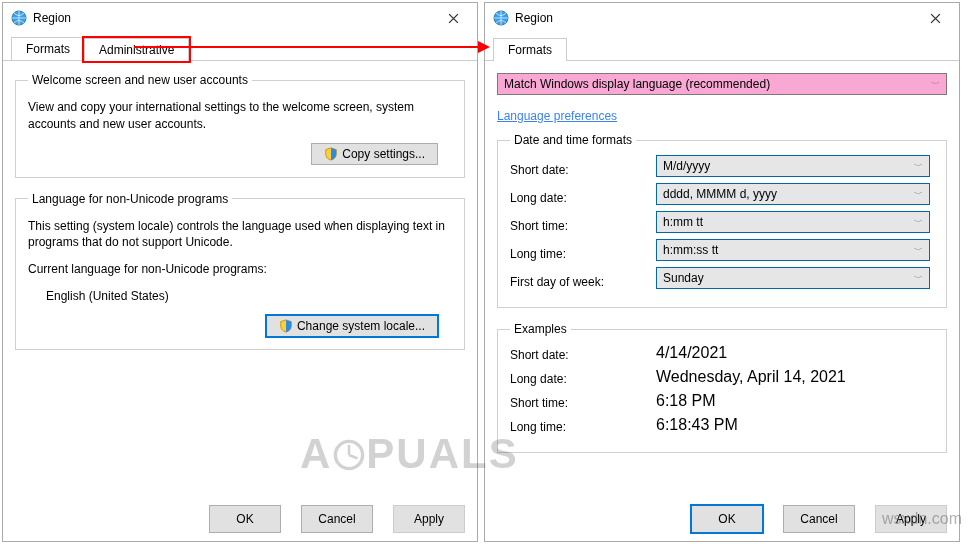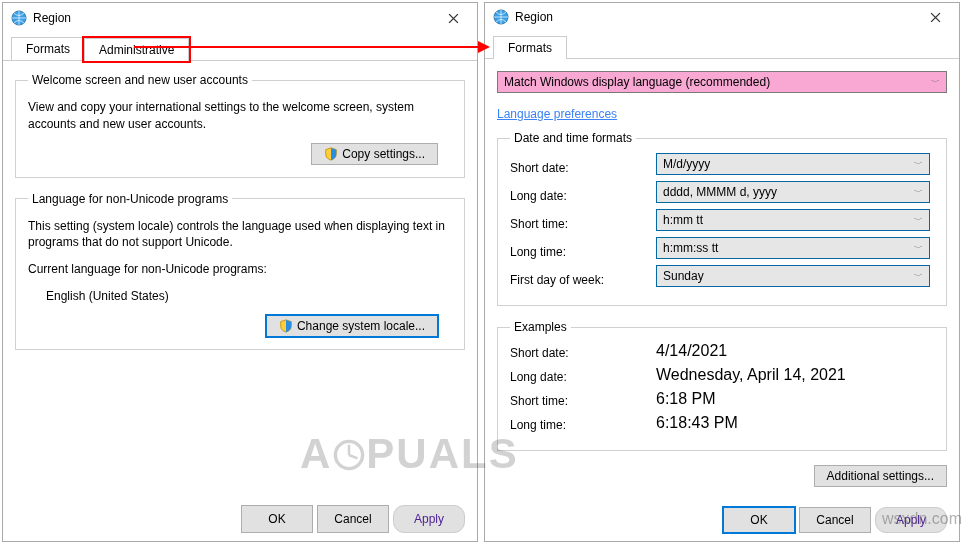--- a/index.html
+++ b/index.html
@@ -118,34 +118,33 @@
     border: 1px solid #adadad;
     cursor: pointer;
     display: inline-flex;
     align-items: center;
   }
   .win-btn.default {
     border: 1px solid #0078d7;
     outline: 1px solid #0078d7;
   }
   .win-btn:disabled {
-    color: #4c1d95;
+    color: #000000;
     border-color: #ccc;
     cursor: default;
-    border-radius: 11px;
   }
   .btn-row-right {
     text-align: right;
   }
   .footer {
     height: 44px;
     padding: 8px 12px;
     display: flex;
     justify-content: flex-end;
-    gap: 4px;
+    gap: 20px;
     border-top: 0;
   }
   .footer .win-btn {
     min-width: 72px;
     justify-content: center;
   }
   .label-row {
     display: flex;
     align-items: flex-end;
     margin-bottom: 6px;
@@ -390,23 +389,20 @@
       <div class="label-row">
         <div class="label-col">Short time:</div>
         <div class="val-col">6:18 PM</div>
       </div>
       <div class="label-row">
         <div class="label-col">Long time:</div>
         <div class="val-col">6:18:43 PM</div>
       </div>
     </fieldset>
 
-    <div class="btn-row-right">
-      <button class="win-btn">Additional settings...</button>
-    </div>
 
   </div>
 
   <div class="footer">
     <button class="win-btn default">OK</button>
     <button class="win-btn">Cancel</button>
     <button class="win-btn" disabled="">Apply</button>
   </div>
 </div>
 

